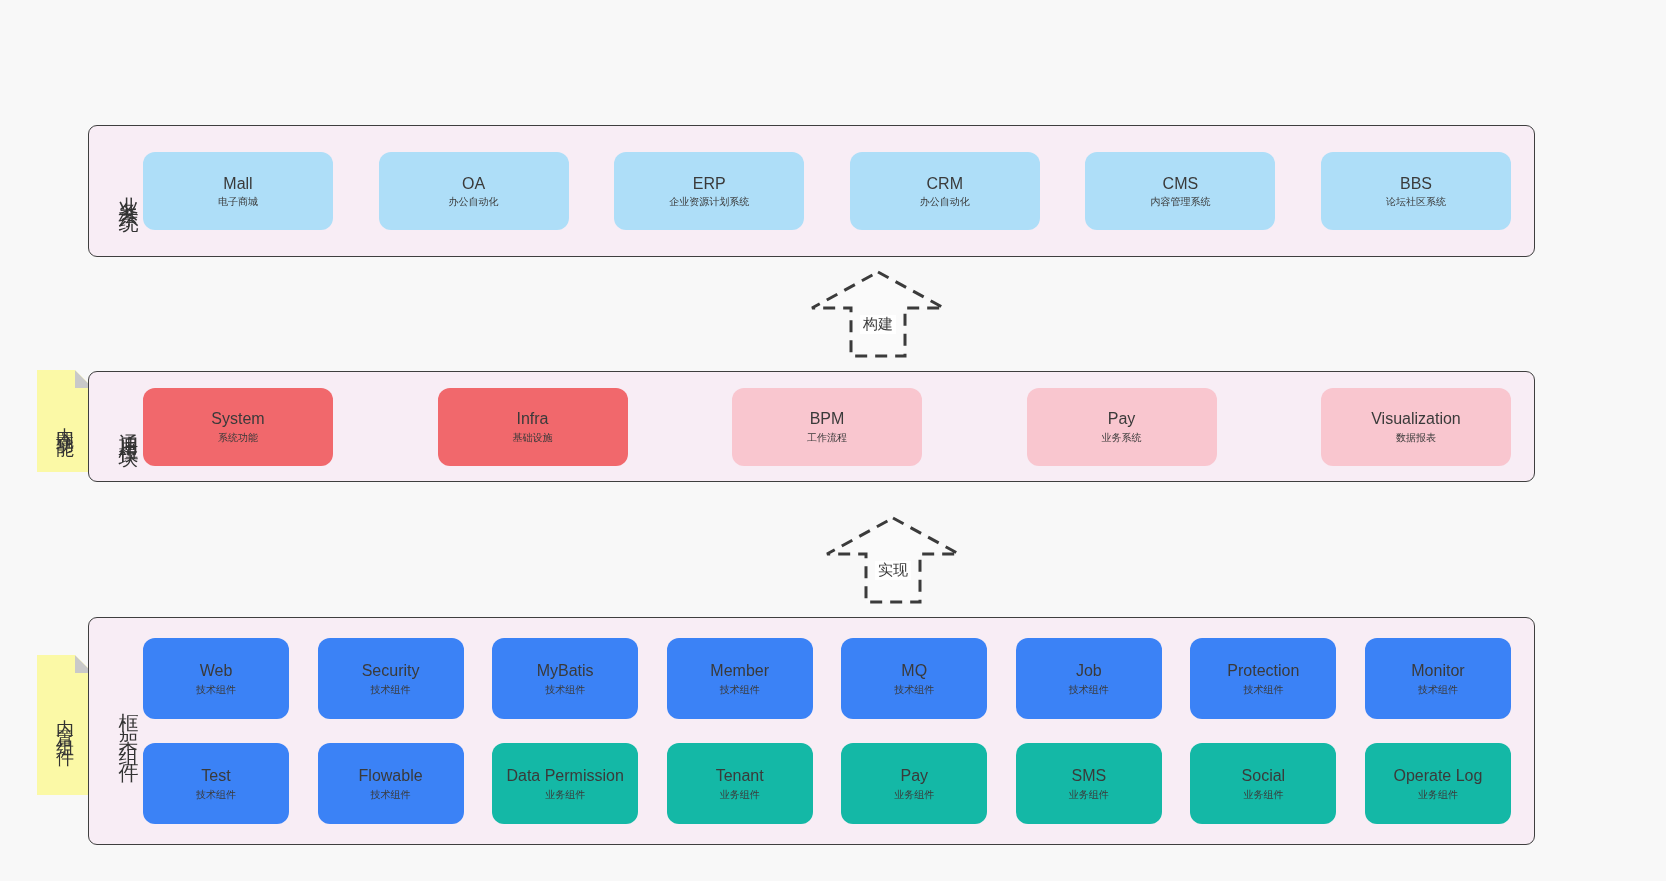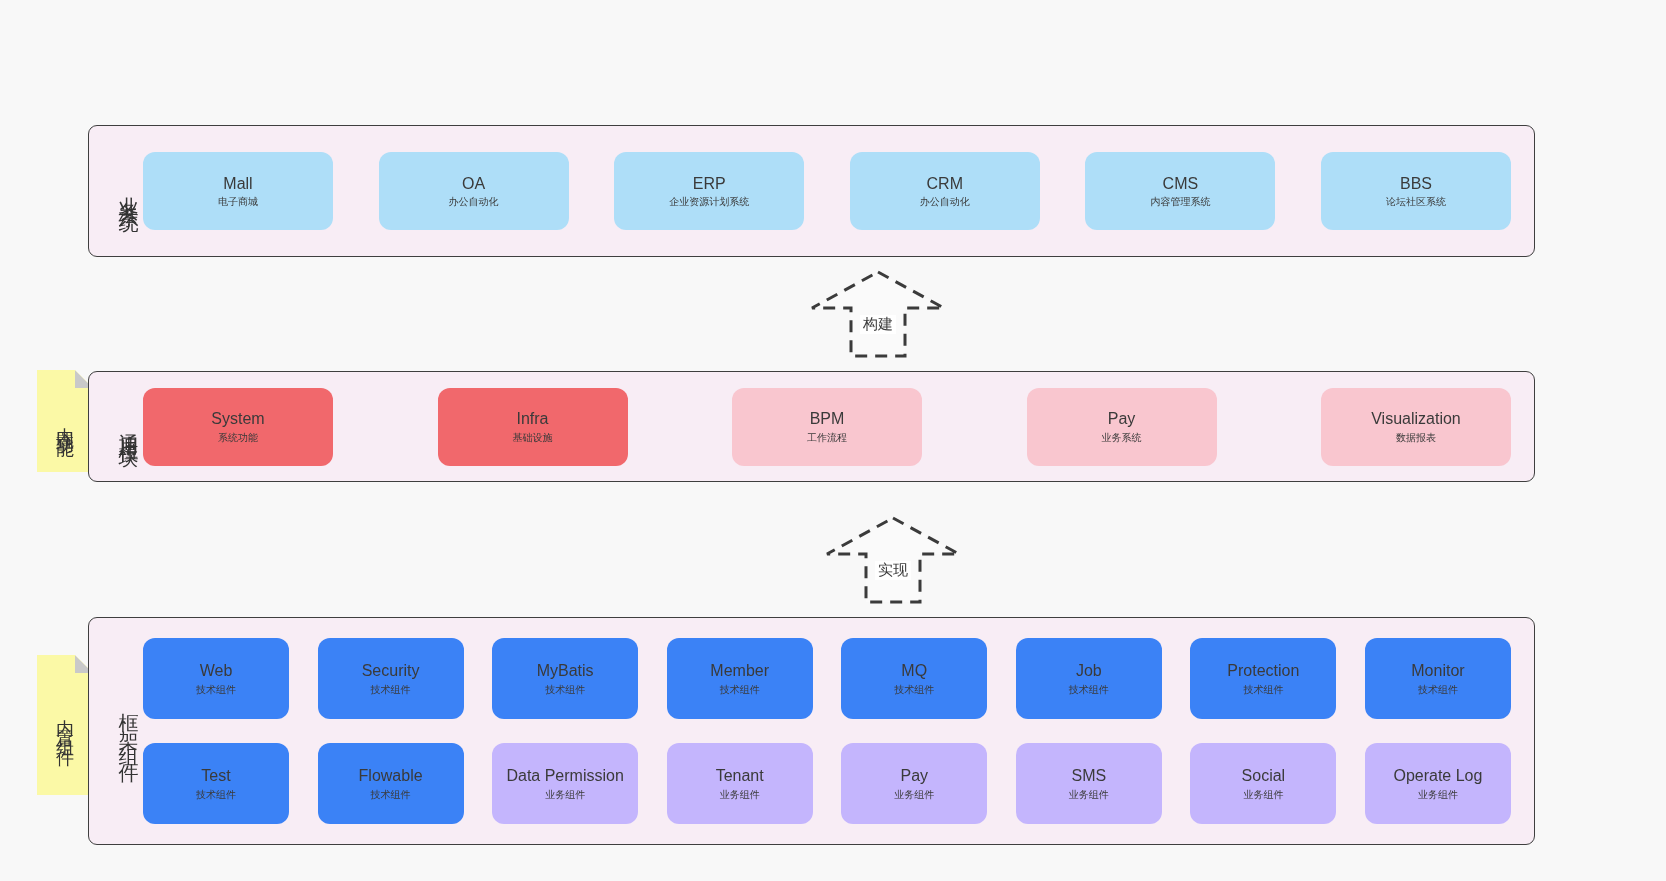--- a/index.html
+++ b/index.html
@@ -42,21 +42,21 @@
   }
   .panel-business .box, .panel-modules .box { width:190px; height:78px; }
   .panel-components .box { width:146px; height:81px; }
   .box-name { font-size:16px; line-height:1.4; }
   .box-sub  { font-size:10px; line-height:1.4; }
 
   .blue        { background:#aedef8; }
   .red         { background:#f1686c; }
   .pink        { background:#f9c6cf; }
   .green       { background:#3b82f6; }
-  .green-light { background:#c4b5fd; }
+  .green-light { background:#14b8a6; }
 
   
   .note {
     position:absolute; left:37px; width:56px; background:#fbf9a6; z-index:0;
     clip-path:polygon(0 0, calc(100% - 18px) 0, 100% 18px, 100% 100%, 0 100%);
     display:flex; align-items:center; justify-content:center;
   }
   .note1 { top:370px; height:102px; }
   .note2 { top:655px; height:140px; }
   .note-fold {

